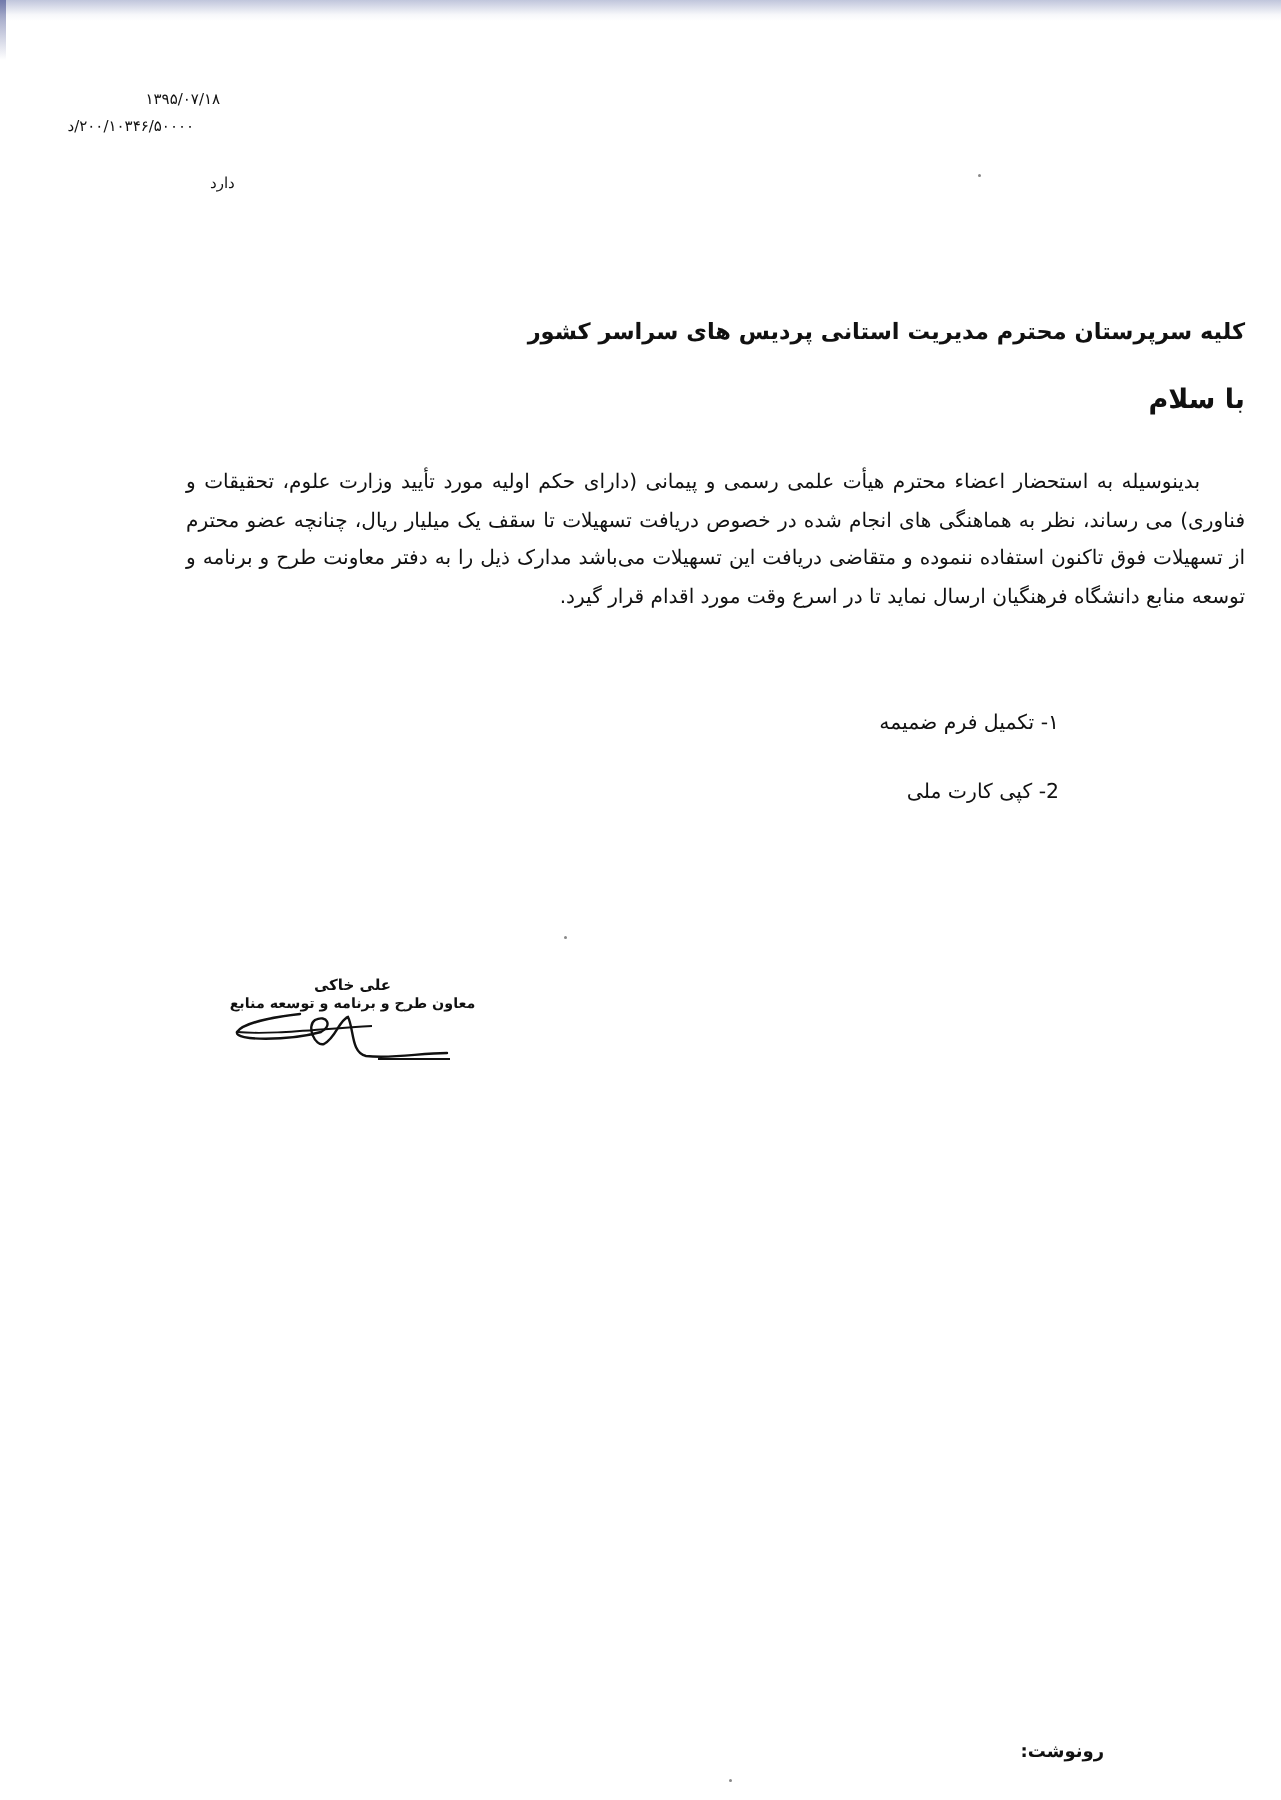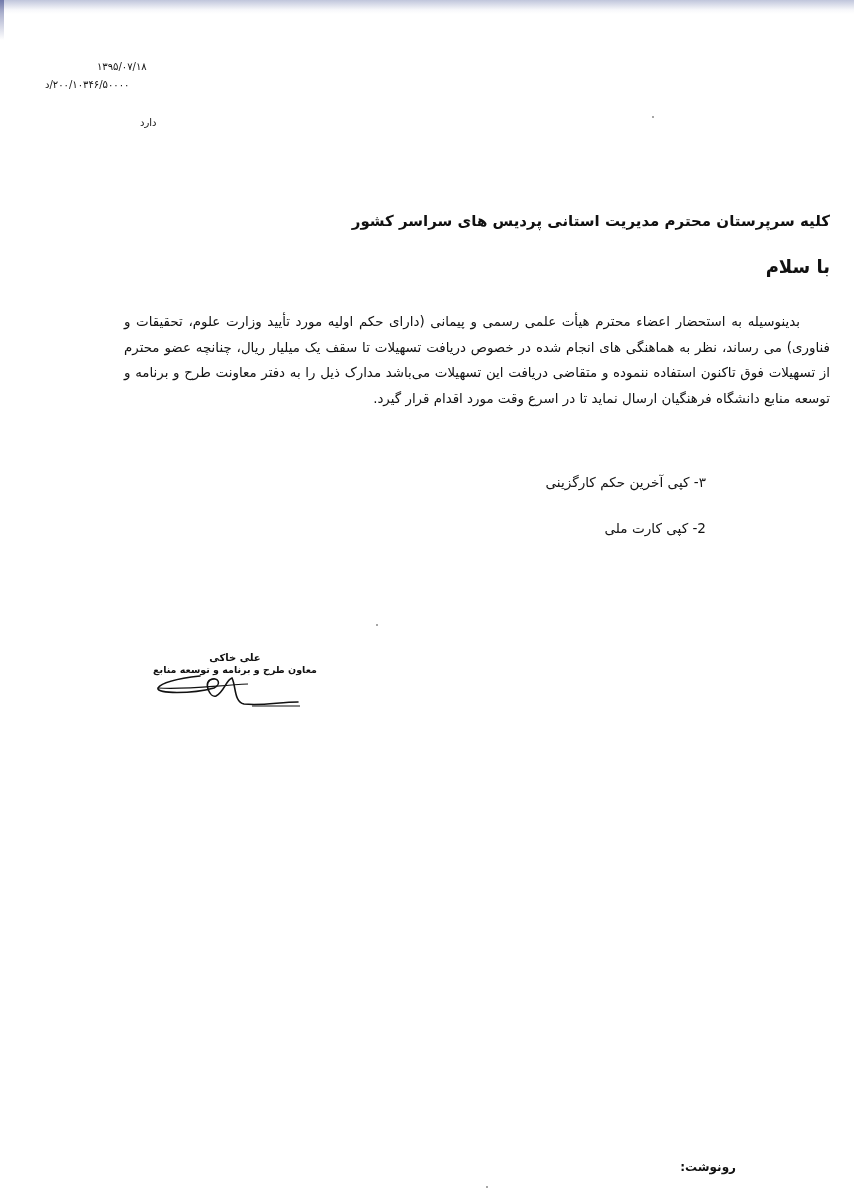--- a/index.html
+++ b/index.html
@@ -134,21 +134,21 @@
 <div class="meta meta-date">۱۳۹۵/۰۷/۱۸</div>
 <div class="meta meta-number">۲۰۰/۱۰۳۴۶/۵۰۰۰۰/د</div>
 <div class="meta meta-attach">دارد</div>
 
 <div class="addressee">کلیه سرپرستان محترم مدیریت استانی پردیس های سراسر کشور</div>
 <div class="greeting">با سلام</div>
 
 <div class="body-text">بدینوسیله به استحضار اعضاء محترم هیأت علمی رسمی و پیمانی (دارای حکم اولیه مورد تأیید وزارت علوم، تحقیقات و فناوری) می رساند، نظر به هماهنگی های انجام شده در خصوص دریافت تسهیلات تا سقف یک میلیار ریال، چنانچه عضو محترم از تسهیلات فوق تاکنون استفاده ننموده و متقاضی دریافت این تسهیلات می‌باشد مدارک ذیل را به دفتر معاونت طرح و برنامه و توسعه منابع دانشگاه فرهنگیان ارسال نماید تا در اسرع وقت مورد اقدام قرار گیرد.</div>
 
 <ul class="list">
-  <li>۳- کپی آخرین حکم کارگزینی</li>
+  <li>۱- تکمیل فرم ضمیمه</li>
   <li>2- کپی کارت ملی</li>
 </ul>
 
 <div class="signature-block">
   <div class="sig-name">علی خاکی</div>
   <div class="sig-title">معاون طرح و برنامه و توسعه منابع</div>
   <svg class="sig-scribble" viewBox="0 0 150 40">
     <path d="M48 4 C30 6 10 10 6 16 C4 22 40 22 62 16 C70 12 66 4 58 8 C52 12 58 26 64 24 C72 20 74 8 80 6 C84 14 82 30 92 32 C110 34 128 30 146 30" fill="none" stroke="#111" stroke-width="1.6" stroke-linecap="round"></path>
     <path d="M6 16 C30 18 60 14 96 12" fill="none" stroke="#111" stroke-width="1.2"></path>
     <path d="M100 34 L148 34" fill="none" stroke="#111" stroke-width="1.2"></path>

